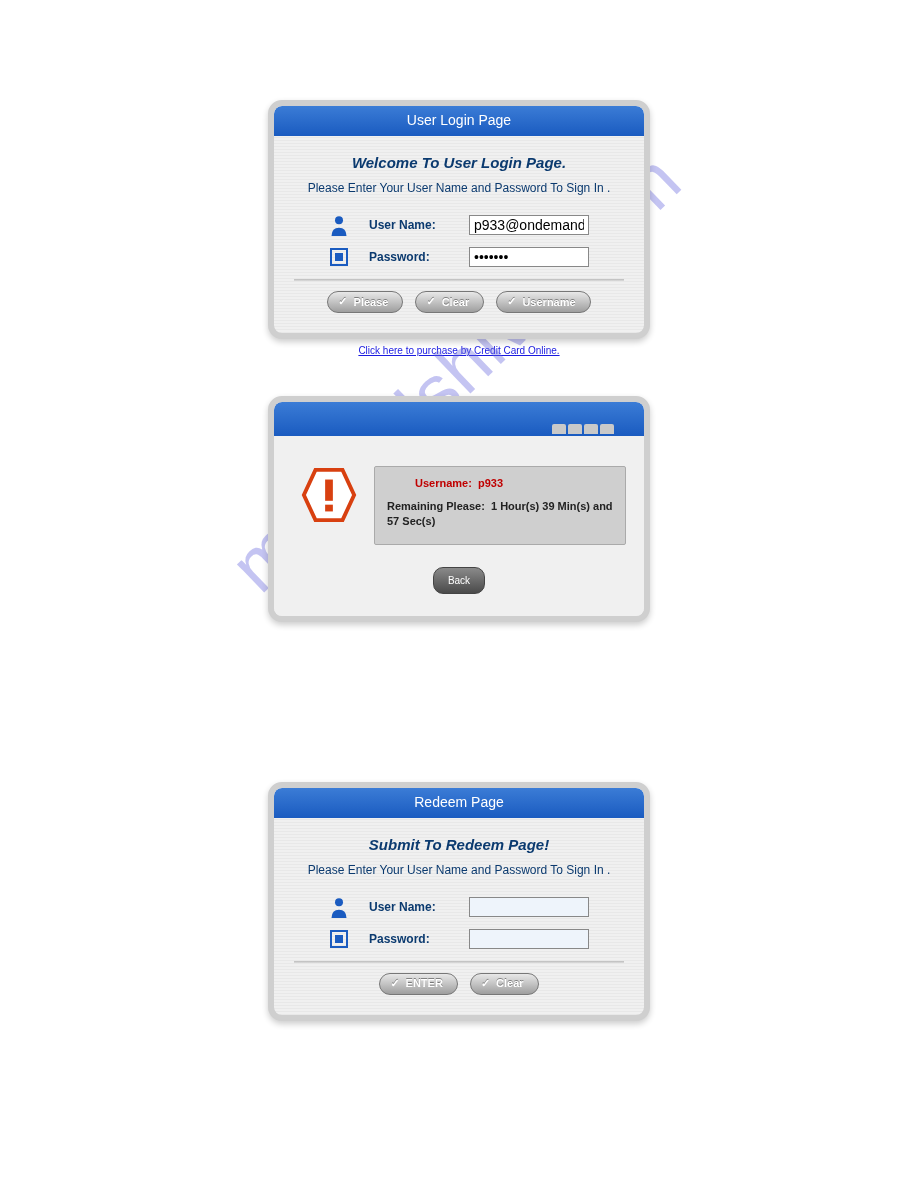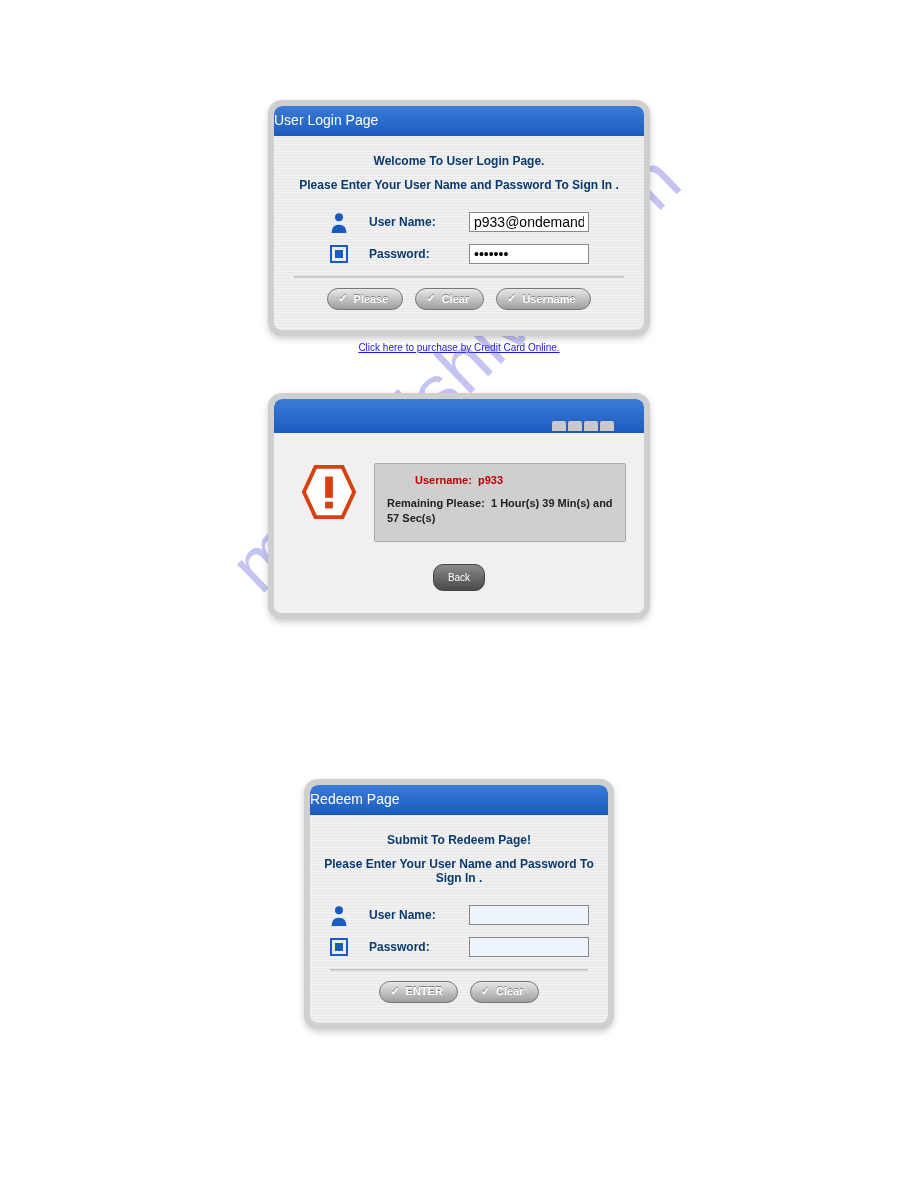--- a/index.html
+++ b/index.html
@@ -20,38 +20,39 @@
     background: #f0f0f0;
     background-image: repeating-linear-gradient(0deg, #e8e8e8 0 1px, #f0f0f0 1px 3px),
                       repeating-linear-gradient(90deg, #e8e8e8 0 1px, #f0f0f0 1px 3px);
     box-shadow: 0 3px 6px rgba(0,0,0,0.2);
     overflow: hidden;
   }
   .panel-header {
     background: linear-gradient(#3b7cd6, #1a5bc0);
     color: #fff;
     font-size: 14px;
-    text-align: left;
+    text-align: center;
     padding: 6px 0 8px;
     border-radius: 8px 8px 0 0;
     font-weight: normal;
   }
   .panel-body {
     padding: 18px 12px 12px;
     text-align: center;
   }
   .welcome {
     color: #0b3a6f;
     font-weight: bold;
-    font-size: 12px;
+    font-size: 15px;
     margin-bottom: 10px;
+    font-style: italic;
   }
   .instruction {
     color: #0b3a6f;
-    font-weight: bold;
+    font-weight: normal;
     font-size: 12px;
     margin-bottom: 20px;
   }
   .field-row {
     display: flex;
     align-items: center;
     justify-content: center;
     margin: 12px 0;
     gap: 20px;
   }
@@ -191,21 +192,21 @@
     background: linear-gradient(#8a8a8a, #4a4a4a);
     border: 1px solid #444;
     border-radius: 10px;
     color: #fff;
     font-size: 10px;
     padding: 7px 14px;
     cursor: pointer;
   }
 
   
-  .panel3 { width: 310px; margin-top: 160px; }
+  .panel3 { width: 382px; margin-top: 160px; }
 
   
   .watermark {
     position: absolute;
     top: 330px;
     left: 160px;
     font-size: 74px;
     color: rgba(100, 100, 220, 0.38);
     transform: rotate(-44deg);
     transform-origin: center;

